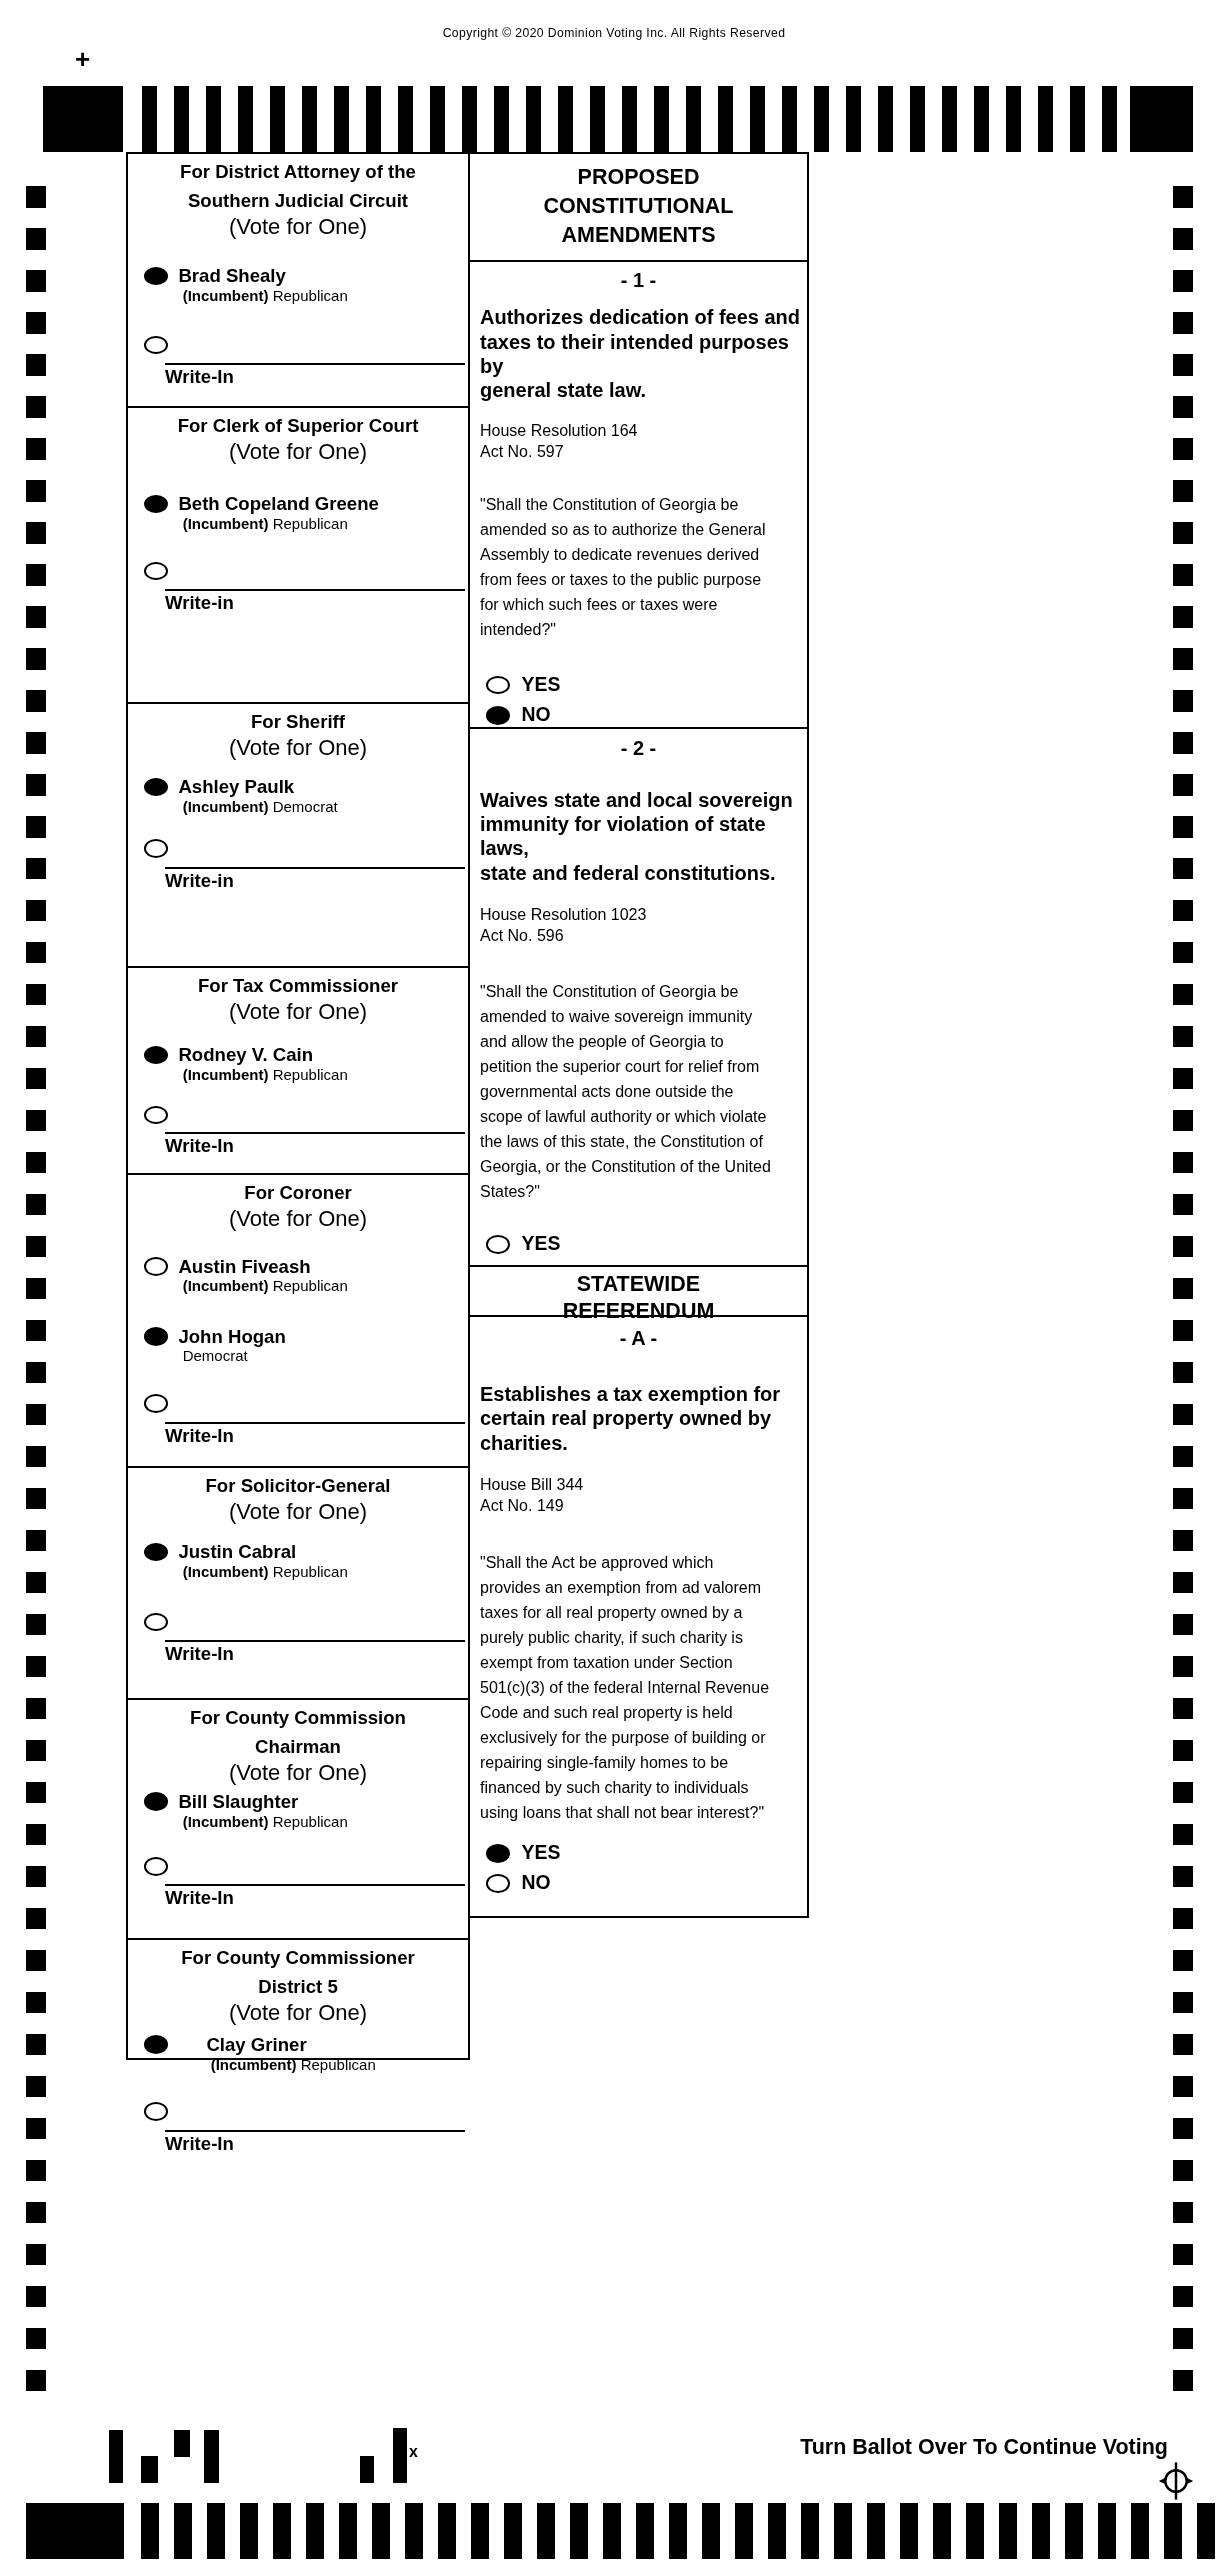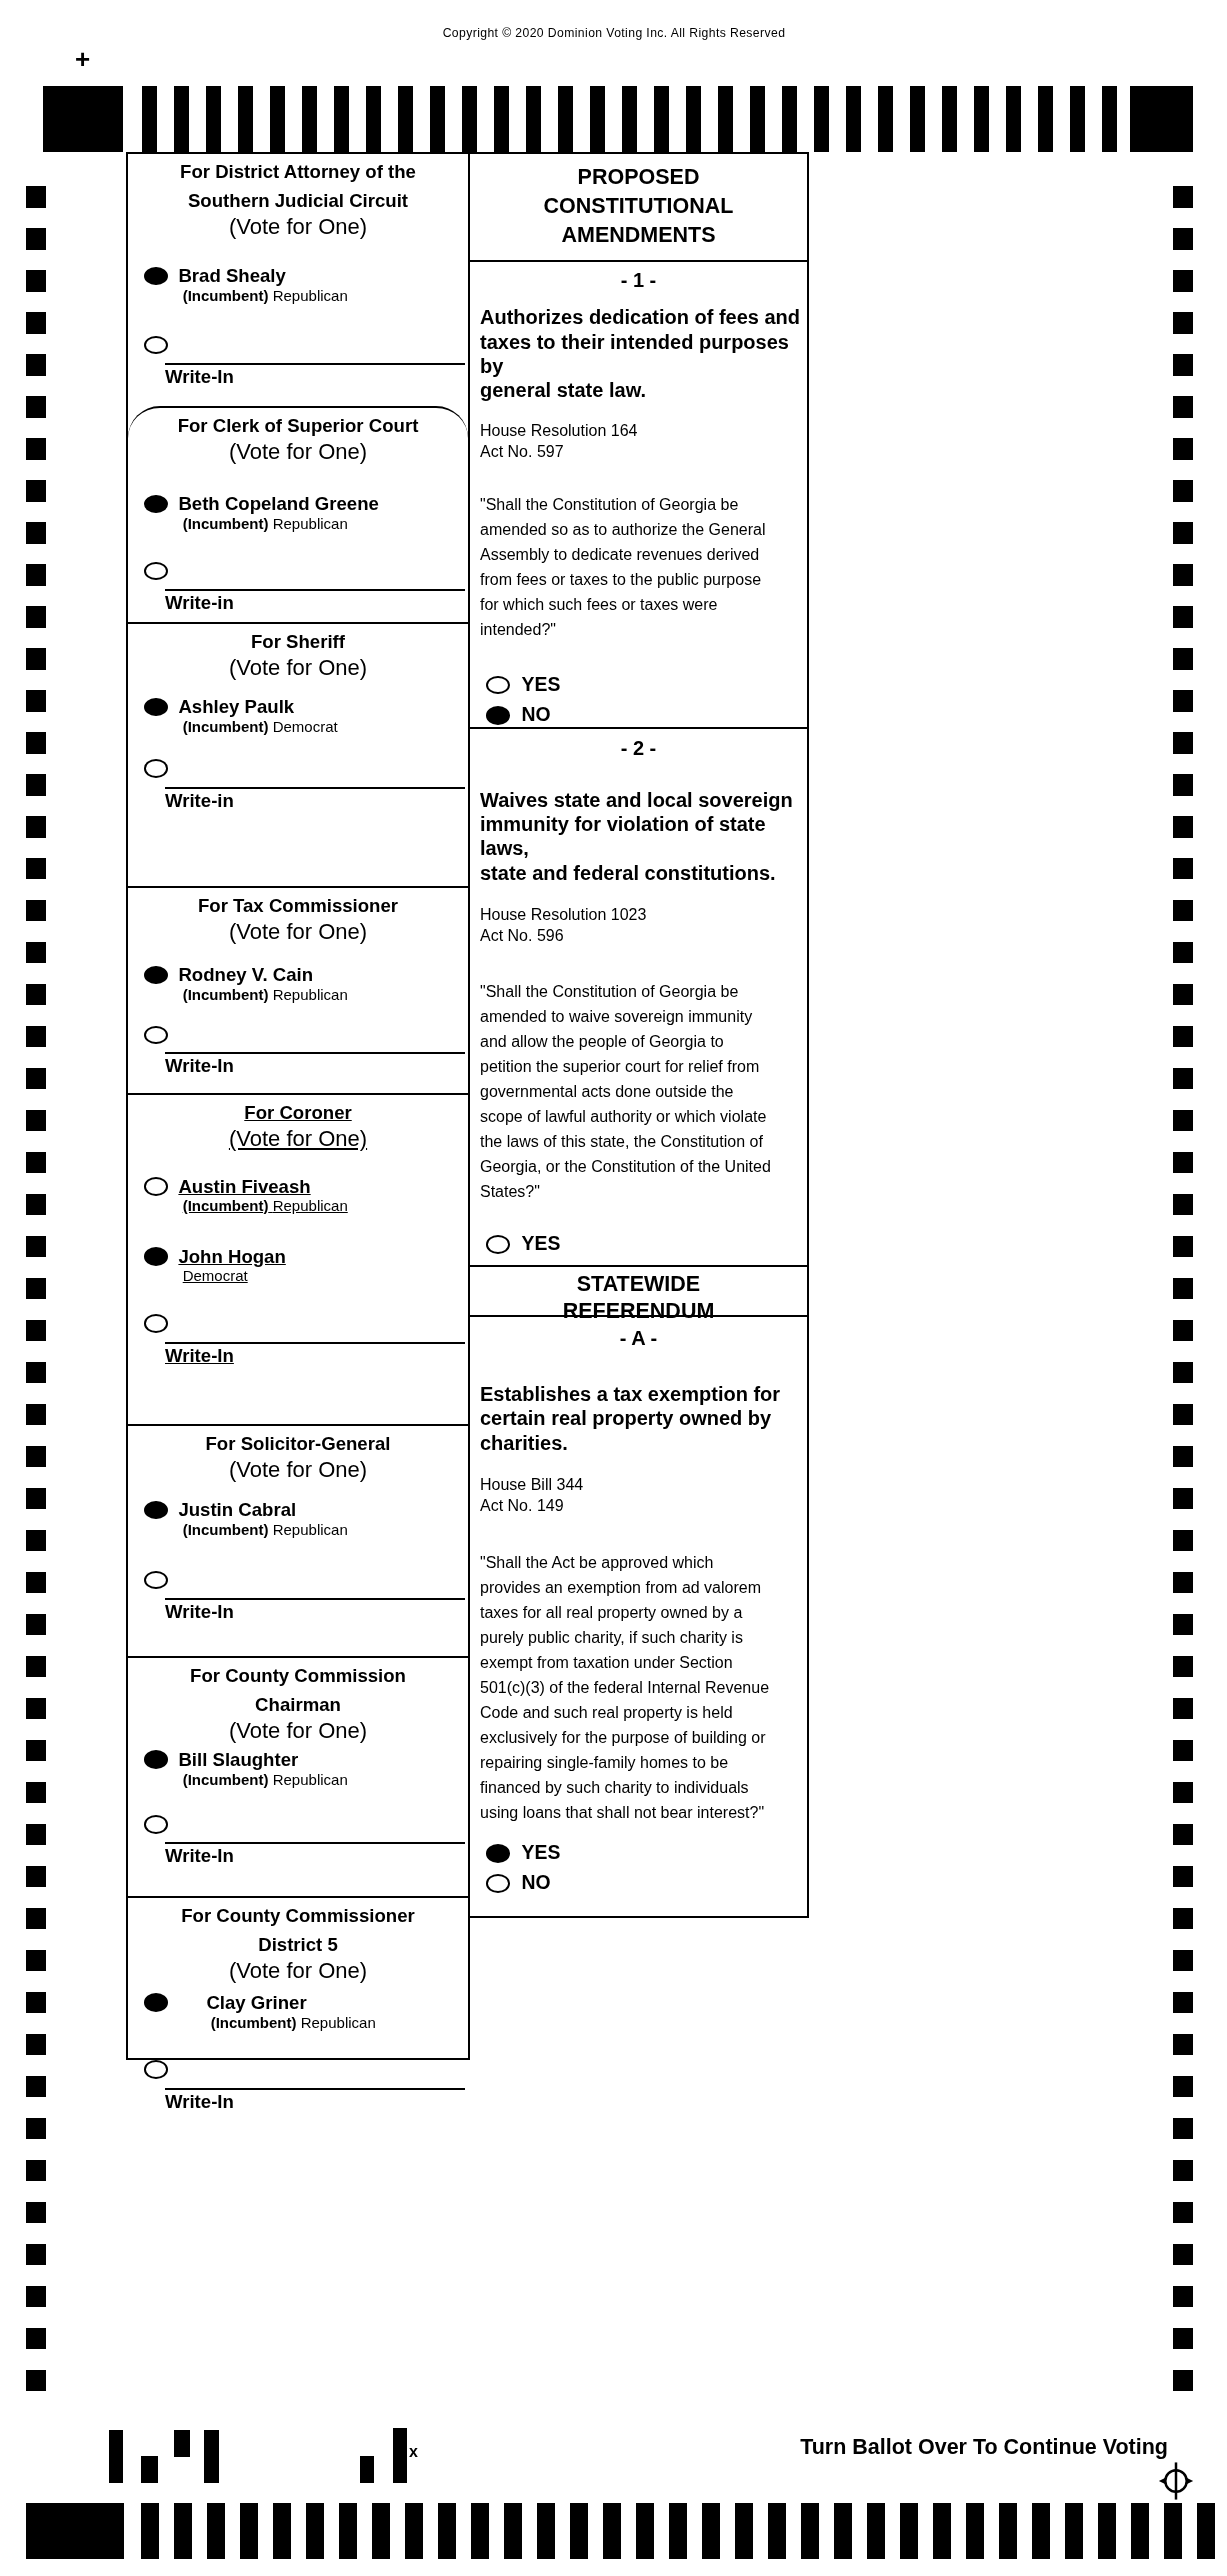--- a/index.html
+++ b/index.html
@@ -84,21 +84,21 @@
           <div class="cdetail"><b>(Incumbent)</b> <span>Republican</span></div>
         </div>
       </div>
       <div class="cand" style="margin-top:29px;">
         <span class="bubble"></span>
       </div>
       <div class="wline"></div>
       <div class="wlabel">Write-In</div>
     </section>
 
-    <section class="contest" style="height:216px;border-radius:32px;">
+    <section class="contest" style="height:296px;">
       <div class="c-title pre">For Clerk of Superior Court</div>
       <div class="c-inst">(Vote for One)</div>
       <div class="cand" style="margin-top:29px;">
         <span class="bubble filled"></span>
         <div class="ctext">
           <div class="cname">Beth Copeland Greene</div>
           <div class="cdetail"><b>(Incumbent)</b> <span>Republican</span></div>
         </div>
       </div>
       <div class="cand" style="margin-top:27px;">
@@ -135,21 +135,21 @@
           <div class="cdetail"><b>(Incumbent)</b> <span>Republican</span></div>
         </div>
       </div>
       <div class="cand" style="margin-top:20px;">
         <span class="bubble"></span>
       </div>
       <div class="wline" style="margin-top:7.2px;"></div>
       <div class="wlabel">Write-In</div>
     </section>
 
-    <section class="contest" style="height:331px;text-decoration:underline;">
+    <section class="contest" style="height:293px;">
       <div class="c-title pre">For Coroner</div>
       <div class="c-inst">(Vote for One)</div>
       <div class="cand" style="margin-top:24.4px;">
         <span class="bubble"></span>
         <div class="ctext">
           <div class="cname">Austin Fiveash</div>
           <div class="cdetail"><b>(Incumbent)</b> <span>Republican</span></div>
         </div>
       </div>
       <div class="cand" style="margin-top:30px;">

